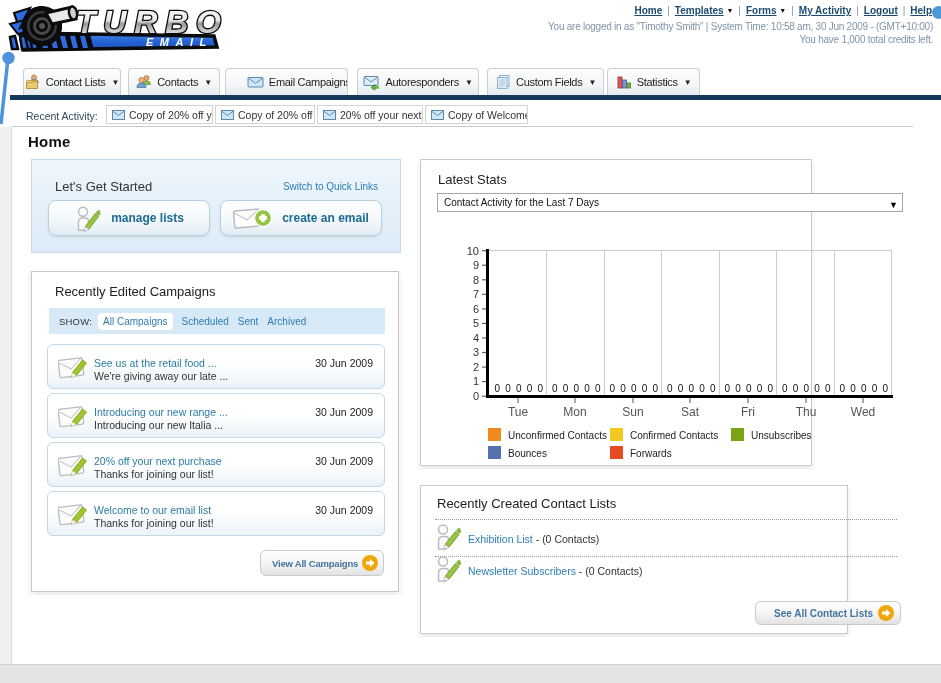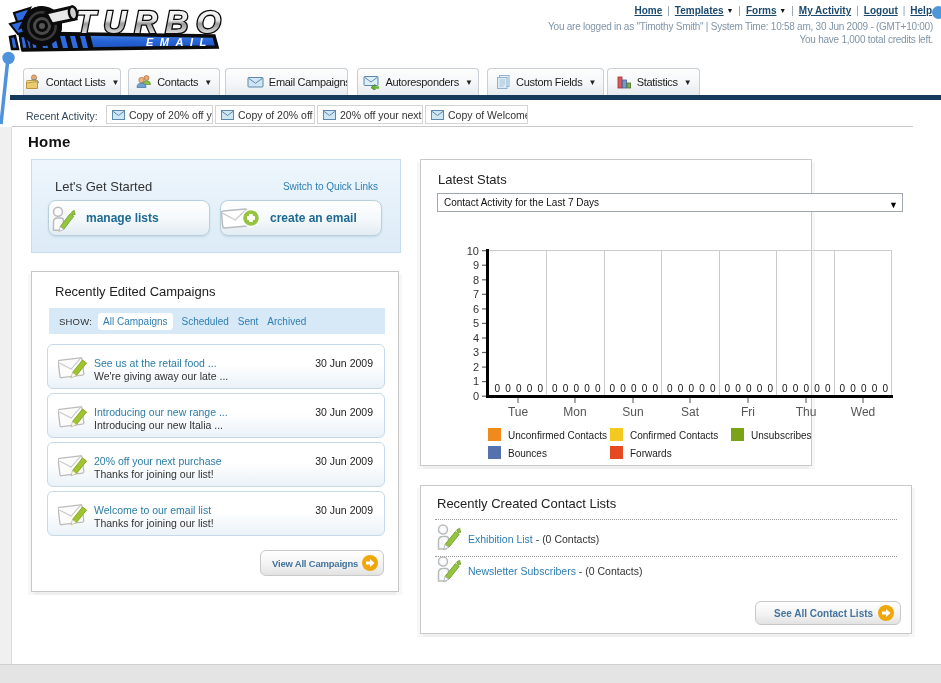--- a/index.html
+++ b/index.html
@@ -37,21 +37,21 @@
 
   .hometitle { top:133px; left:28px; font-size:15px; font-weight:bold; color:#111; letter-spacing:0.2px;}
 
   
   .panelA { top:159px; left:31px; width:370px; height:94px;
             background:linear-gradient(#eef6fc,#dcebf7); border:1px solid #c7dcea; }
   .panelA h2 { position:absolute; top:19px; left:23px; font-size:13px; font-weight:normal; color:#333; }
   .quicklinks { position:absolute; top:21px; right:22px; font-size:10px; color:#2e7eb3; }
   .bigbtn { position:absolute; top:40px; height:36px; border:1px solid #b9d0de; border-radius:8px;
             background:linear-gradient(#ffffff,#f4f8fb 55%,#e2ecf3);
-            display:flex; align-items:center; 
+            display:flex; align-items:center; justify-content:center;
             font-size:12px; font-weight:bold; color:#1d6a92; box-shadow:0 1px 2px rgba(120,150,170,.25);}
   .bigbtn svg { margin-right:10px; flex:none; }
 
   .panelB { top:271px; left:31px; width:368px; height:321px; background:#fff;
             border:1px solid #c6c6c6; box-shadow:-3px 3px 0 rgba(0,0,0,.03), 3px 3px 0 rgba(0,0,0,.03);}
   .panelB h2 { position:absolute; top:12px; left:23px; font-size:13px; font-weight:normal; color:#222; }
   .showbar { position:absolute; top:36px; left:17px; width:336px; height:26px; background:#d7e8f7;
              display:flex; align-items:center; font-size:10.5px; color:#333; }
   .showbar .lbl { margin-left:10px; font-size:9.5px; letter-spacing:0.2px;}
   .showbar .pill { margin-left:6px; background:#fff; border-radius:4px; padding:3px 5px; font-size:10px; color:#2e7eb3; }
@@ -70,21 +70,21 @@
   .gobtn { position:absolute; }
 
   
   .panelC { top:159px; left:420px; width:392px; height:307px; background:#fff;
             border:1px solid #c9c9c9; box-shadow:-3px 3px 0 rgba(0,0,0,.03), 3px 3px 0 rgba(0,0,0,.03);}
   .panelC h2 { position:absolute; top:12px; left:17px; font-size:13px; font-weight:normal; color:#222;}
   .selbox { position:absolute; top:33px; left:16px; width:466px; height:19px; border:1px solid #a2a8b0;
             background:#fff; font-size:10px; color:#111; line-height:17px; padding-left:6px;}
   .selbox .arr { position:absolute; right:4px; top:3px; font-size:9px; color:#000;}
 
-  .panelD { top:485px; left:420px; width:492px; height:149px; background:#fff;
+  .panelD { top:485px; left:420px; width:428px; height:149px; background:#fff;
             border:1px solid #c9c9c9; box-shadow:-3px 3px 0 rgba(0,0,0,.03), 3px 3px 0 rgba(0,0,0,.03);}
   .panelD h2 { position:absolute; top:10px; left:16px; font-size:13px; font-weight:normal; color:#222;}
   .dotline { position:absolute; left:14px; width:462px; border-top:1px dotted #999; }
   .clitem { position:absolute; left:47px; font-size:10.5px; }
   .clitem a { color:#2e7eb3; }
   .clitem span { color:#333; }
   .seeall { position:absolute; top:115px; left:334px; width:146px; height:24px; border:1px solid #c9c9c9;
             border-radius:6px; background:linear-gradient(#ffffff,#f2f2f2 60%,#e2e2e2);
             display:flex; align-items:center; font-size:10px; font-weight:bold; color:#44749f; white-space:nowrap;}
   .seeall span { margin-left:18px; }

